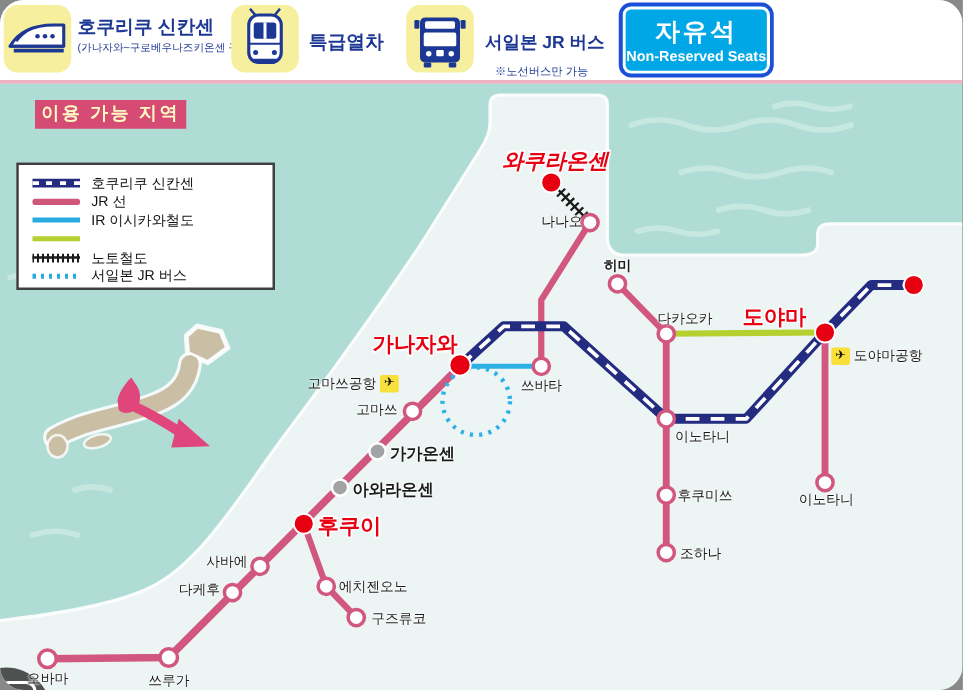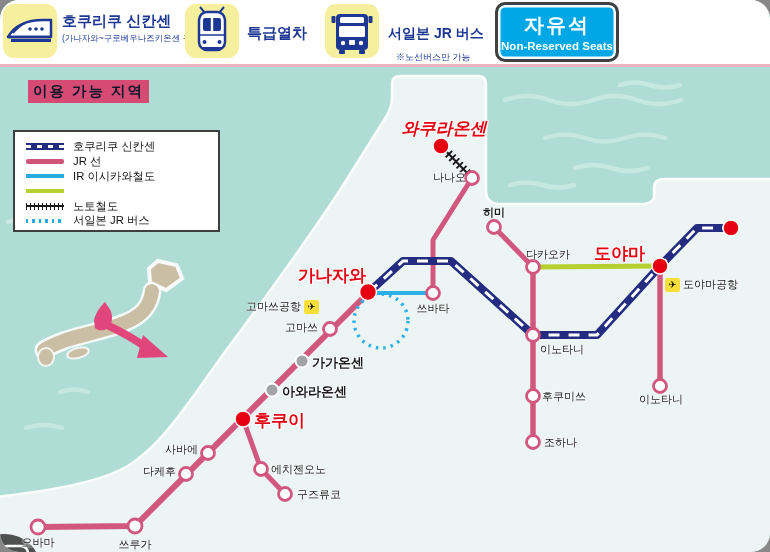--- a/index.html
+++ b/index.html
@@ -5,27 +5,27 @@
   html,body{margin:0;padding:0;background:#888;}
   .screen{position:relative;width:770px;height:552px;overflow:hidden;background:#afdcd4;
           font-family:"Liberation Sans",sans-serif;border-radius:19px;}
   
   .header{position:absolute;left:0;top:0;width:770px;height:64px;background:#fff;
           border-bottom:3px solid #eeb3c3;z-index:30;}
   .icon-box{position:absolute;width:54px;height:54px;border-radius:11px;background:#f6ef9d;top:4px;}
   .h-label{position:absolute;color:#1d3894;font-weight:bold;font-size:15px;white-space:nowrap;}
   .h-sub{position:absolute;color:#1d3894;font-size:8.5px;white-space:nowrap;}
   .free-seat{position:absolute;left:495px;top:2px;width:118px;height:54px;background:#00a7e6;
-             border:3px solid #404040;border-radius:10px;box-shadow:inset 0 0 0 2.5px #fff;
+             border:3px solid #1d4ed8;border-radius:10px;box-shadow:inset 0 0 0 2.5px #fff;
              color:#fff;text-align:center;}
   .free-seat .t1{font-size:20px;font-weight:bold;margin-top:7px;letter-spacing:2px;}
   .free-seat .t2{font-size:11.5px;font-weight:bold;margin-top:1px;}
   
   .area-title{position:absolute;left:28px;top:80px;width:121px;height:23px;background:#d54b74;
-              color:#0f172a;font-weight:bold;font-size:14.5px;line-height:23px;text-align:center;
+              color:#fef9c3;font-weight:bold;font-size:14.5px;line-height:23px;text-align:center;
               letter-spacing:2px;z-index:20;}
   .legend{position:absolute;left:13px;top:130px;width:207px;height:102px;background:#fff;
           border:2px solid #3f3f3f;box-sizing:border-box;padding:7px 0 0 11px;z-index:20;}
   .lrow{display:flex;align-items:center;height:14.9px;}
   .lrow .lab{font-size:11.3px;color:#111;margin-left:9px;white-space:nowrap;}
   .sw{width:38px;flex:0 0 38px;}
   .sw-shink{height:7px;background:#232c80;display:flex;align-items:center;}
   .sw-shink .in{height:3px;width:100%;background:repeating-linear-gradient(90deg,#fff 0 5px,#232c80 5px 11px);}
   .sw-jr{height:5px;background:#cf5678;border-radius:2px;}
   .sw-ir{height:4px;background:#29abe2;}

